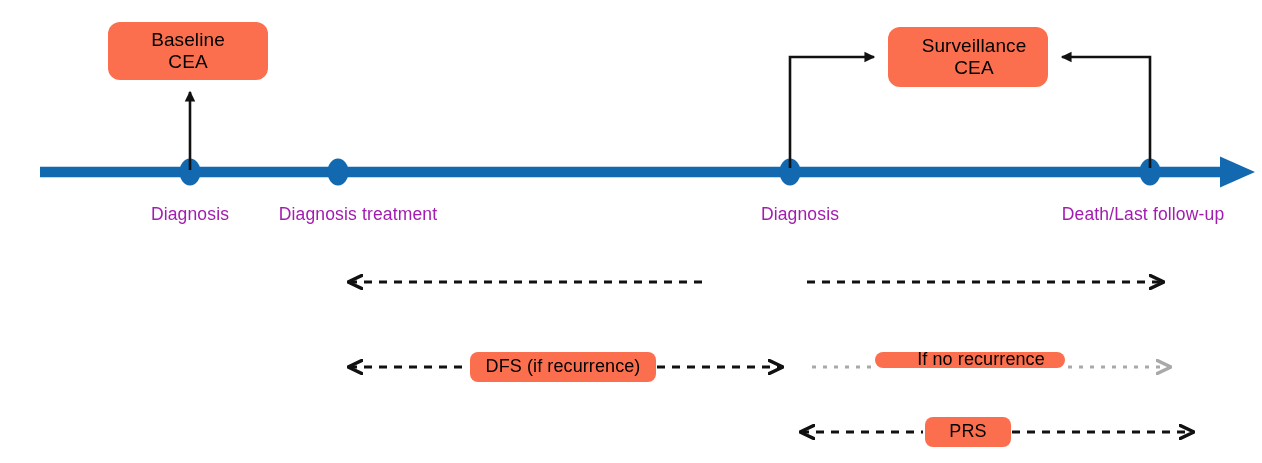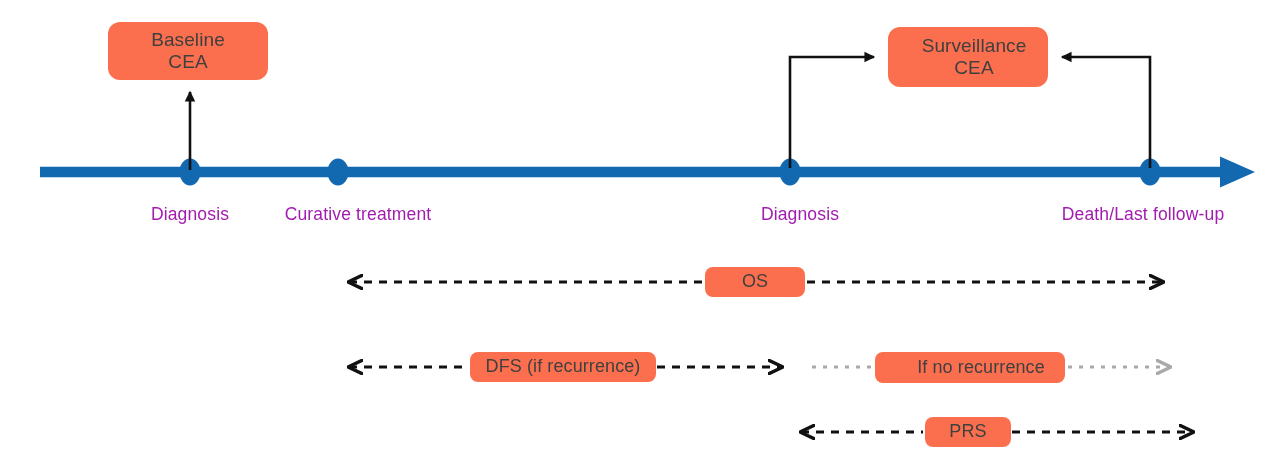--- a/index.html
+++ b/index.html
@@ -26,21 +26,21 @@
     width: 1262px;
     height: 463px;
     display: block;
   }
   
   .chip {
     position: absolute;
     box-sizing: border-box;
     background: #fb6f4e;
     border-radius: 9px;
-    color: #404040;
+    color: #000000;
     display: flex;
     align-items: center;
     justify-content: center;
     text-align: center;
     line-height: 1.18;
     white-space: pre-line;
     letter-spacing: 0.1px;
   }
   .chip.cea {
     border-radius: 12px;
@@ -126,27 +126,26 @@
   </svg>
 
   <div class="chip cea" style="left:108px; top:22px; width:160px; height:58px;">Baseline
 CEA</div>
 
   <div class="chip cea" style="left:888px; top:27px; width:160px; height:60px;padding-left:12px;">Surveillance
 CEA</div>
 
   <div class="node-caption center" style="left:190px; top:204px;">Diagnosis</div>
 
-  <div class="node-caption center" style="left:358px; top:204px;">Curative treatment</div>
+  <div class="node-caption center" style="left:358px; top:204px;">Diagnosis treatment</div>
 
   <div class="node-caption center" style="left:800px; top:204px;">Diagnosis</div>
 
   <div class="node-caption center" style="left:1143px; top:204px;">Death/Last follow-up</div>
 
-  <div class="chip band" style="left:705px; top:267px; width:100px; height:30px;">OS</div>
 
   <div class="chip band" style="left:470px; top:352px; width:186px; height:30px;">DFS (if recurrence)</div>
 
-  <div class="chip band" style="left:875px; top:352px; width:190px; height:31px;padding-left:32px;">If no recurrence</div>
+  <div class="chip band" style="left:875px; top:352px; width:190px; height:16px;padding-left:32px;">If no recurrence</div>
 
   <div class="chip band" style="left:925px; top:417px; width:86px; height:30px;">PRS</div>
 
 </div>
 
 </body></html>

